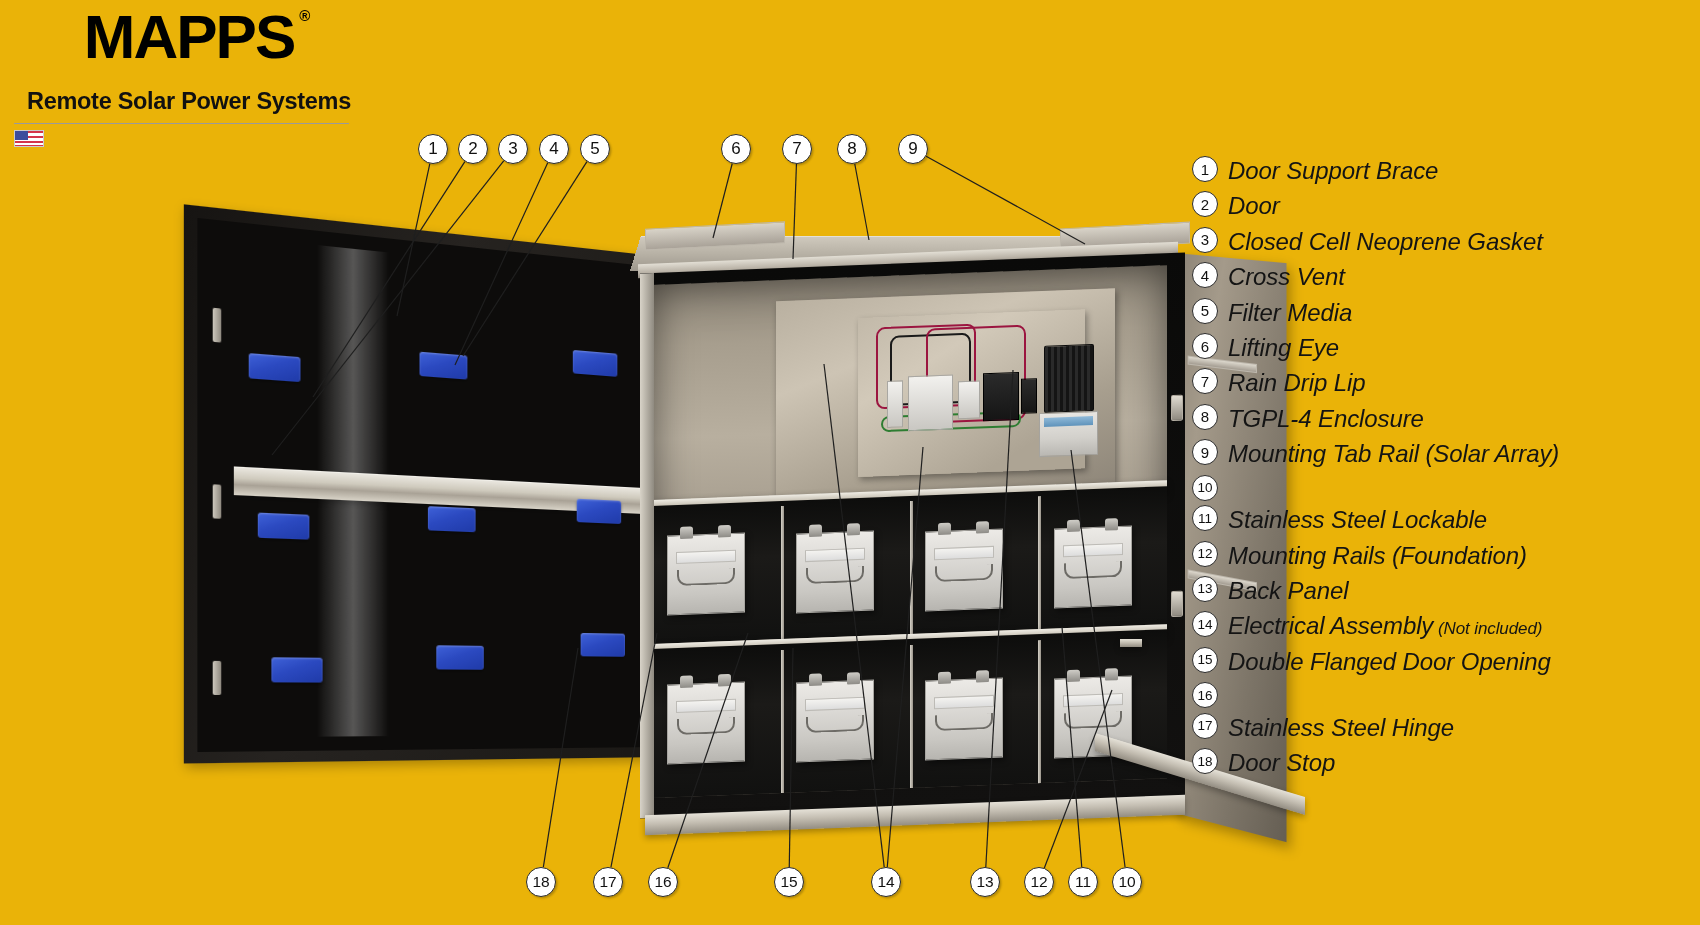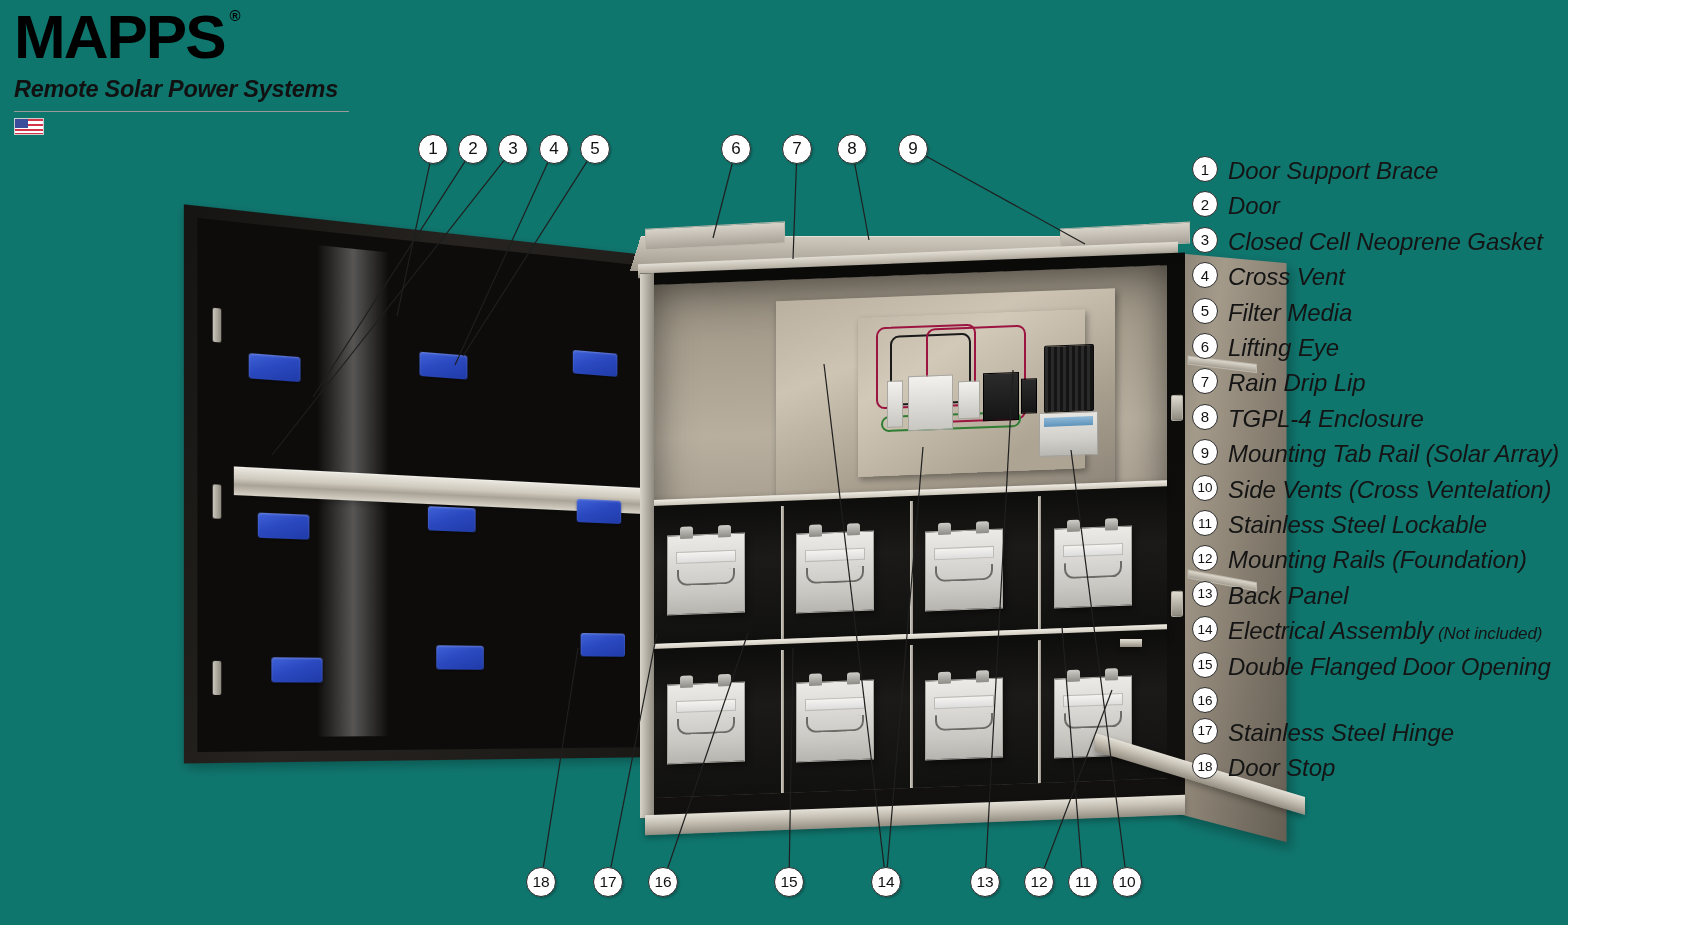--- a/index.html
+++ b/index.html
@@ -3,41 +3,41 @@
 <meta charset="utf-8">
 <style>
   * { box-sizing: border-box; }
   html, body {
     margin: 0; padding: 0;
     width: 1700px; height: 925px;
     background: #ffffff;
     font-family: "Liberation Sans", sans-serif;
     overflow: hidden;
   }
-  #root { position: relative; width: 1568px; height: 925px; background:#0f766e; }
+  #root { position: relative; width: 1700px; height: 925px; background:#eab308;text-align:center; }
 
   
   #logo-block { position:absolute; left:14px; top:6px; width:350px; }
   .logo-word {
     font-family: "Liberation Sans", sans-serif;
     font-weight: 700;
     font-size: 62px;
     letter-spacing: -2px;
     color: #000;
     line-height: 1.0;
     position: relative;
     display: inline-block;
   }
   .logo-reg {
     position:absolute; top:2px; right:-16px;
     font-size: 15px; font-weight:700; letter-spacing:0;
   }
   .logo-tag {
     font-weight: 700; font-size: 23.5px; color:#111;
-    letter-spacing:-0.3px; margin-top:8px;font-style:italic;
+    letter-spacing:-0.3px; margin-top:20px;
   }
   .logo-rule { height:1px; background:#9a9a9a; margin:8px 0 6px 0; width:335px; }
   .logo-made-row { display:flex; align-items:center; gap:9px; }
   .flag {
     width:30px; height:17px; position:relative; overflow:hidden;
     background: repeating-linear-gradient(to bottom,
       #d4344a 0, #d4344a 2.4px, #ffffff 2.4px, #ffffff 4.8px);
     border:0.5px solid #ccc;
   }
   .flag::after {
@@ -456,21 +456,20 @@
       <div class="leg-row">
         <div class="leg-circ">8</div>
         <div class="leg-text"><span>TGPL-4 Enclosure</span></div>
       </div>
       <div class="leg-row">
         <div class="leg-circ">9</div>
         <div class="leg-text"><span>Mounting Tab Rail (Solar Array)</span></div>
       </div>
       <div class="leg-row">
         <div class="leg-circ two-d">10</div>
-        <div class="leg-text"><span>Side Vents (Cross Ventelation)</span></div>
       </div>
       <div class="leg-row">
         <div class="leg-circ two-d">11</div>
         <div class="leg-text"><span>Stainless Steel Lockable</span></div>
       </div>
       <div class="leg-row">
         <div class="leg-circ two-d">12</div>
         <div class="leg-text"><span>Mounting Rails (Foundation)</span></div>
       </div>
       <div class="leg-row">

